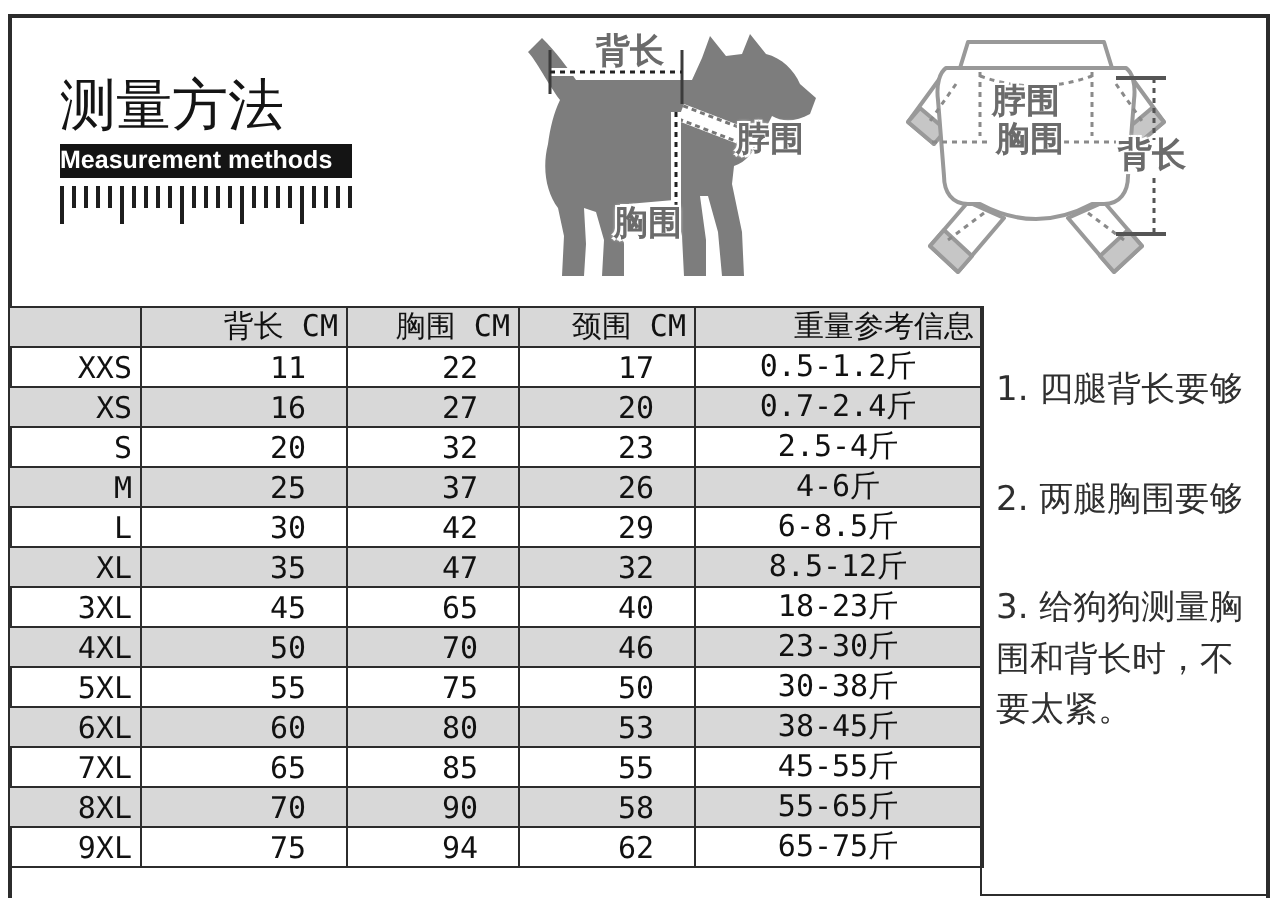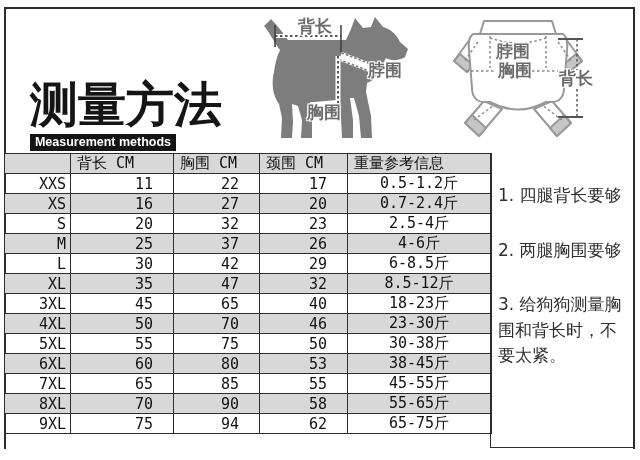--- a/index.html
+++ b/index.html
@@ -8,25 +8,25 @@
     background:#fff;font-family:"DejaVu Sans",sans-serif;
     -webkit-font-smoothing:antialiased;
   }
   
   .frame{
     position:absolute;left:4px;top:7px;width:631px;height:442px;
     border:2px solid #2c2c2c;border-bottom:none;box-sizing:border-box;
   }
   
   .title-block{position:absolute;left:30px;top:38px;width:152px;}
-  .title{font-size:48px;font-weight:bold;color:#141414;line-height:1.1;white-space:nowrap;margin-top:40px;}
+  .title{font-size:28px;font-weight:normal;color:#141414;line-height:1.1;white-space:nowrap;}
   .subtitle-bar{
     margin-top:3px;width:146px;height:17px;background:#141414;color:#fff;
     font-family:"Liberation Sans",sans-serif;font-size:12.5px;font-weight:bold;
-    text-align:center;line-height:17px;
+    text-align:left;line-height:17px;
   }
   .ruler{
     margin-top:4px;width:150px;height:19px;
     background-image:
       repeating-linear-gradient(90deg,#1d1d1d 0 2px,transparent 2px 6px),
       repeating-linear-gradient(90deg,#1d1d1d 0 2px,transparent 2px 30px);
     background-size:100% 11px,100% 19px;
     background-repeat:no-repeat,no-repeat;
     background-position:top left,top left;
   }
@@ -54,21 +54,21 @@
   }
   .size-table col.c0{width:66px;}
   .size-table col.c1{width:103px;}
   .size-table col.c2{width:86px;}
   .size-table col.c3{width:88px;}
   .size-table col.c4{width:144px;}
   .size-table th,.size-table td{
     border:1px solid #2c2c2c;height:18.6px;padding:0 4px;
     font-weight:normal;overflow:hidden;white-space:nowrap;
   }
-  .size-table thead th{background:#d8d8d8;text-align:left;padding-left:6px;}
+  .size-table thead th{background:#d8d8d8;text-align:right;padding-left:6px;}
   .size-table td.num{text-align:right;padding-right:20px;}
   .size-table td.size{text-align:right;}
   .size-table td.weight{text-align:center;padding-left:3px;}
   .size-table tbody tr:nth-child(even) td{background:#d8d8d8;}
   
   .notes{
     position:absolute;left:490px;top:153px;width:145px;height:295px;
     border-left:1px solid #2c2c2c;border-bottom:1px solid #2c2c2c;
     box-sizing:border-box;padding:30px 4px 0 7px;
     font-size:17px;color:#2f2f2f;line-height:1.5;

